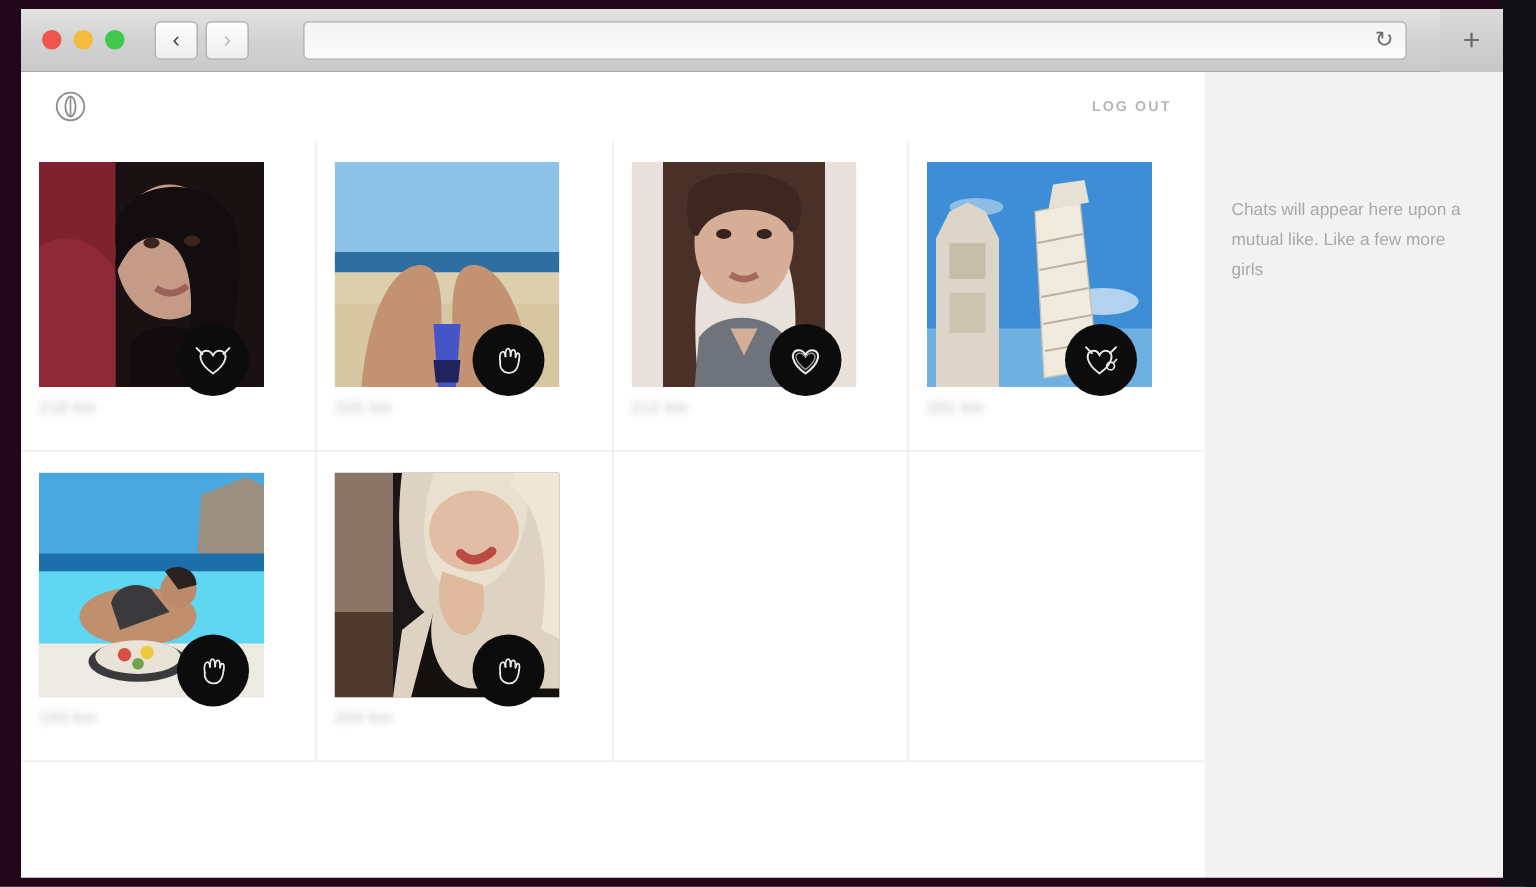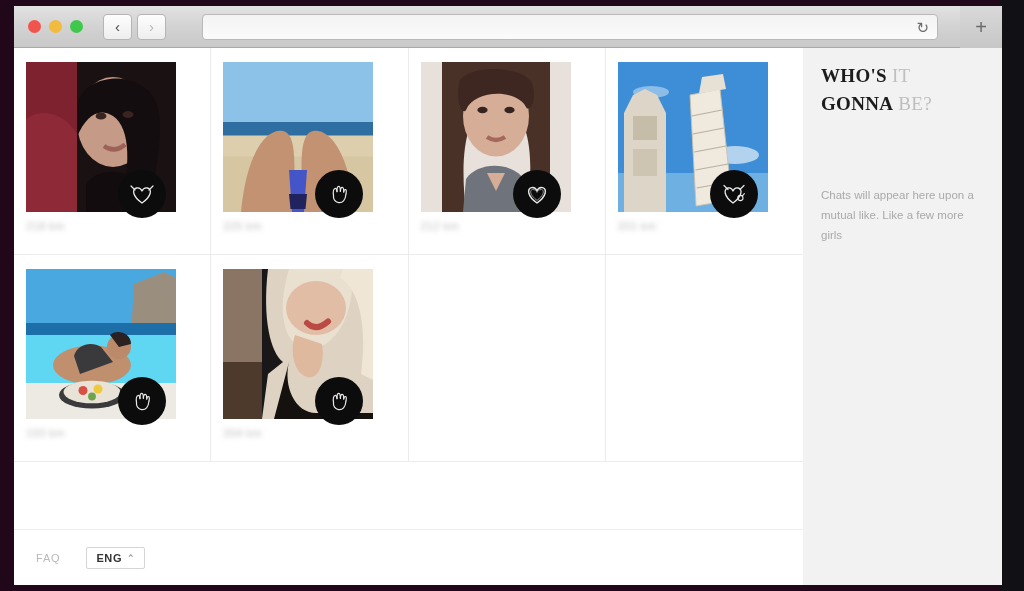--- a/index.html
+++ b/index.html
@@ -265,20 +265,30 @@
         <span id="reload">↻</span>
       </div>
 
       <div id="newtab">+</div>
     </div>
 
     <div id="page">
 
       <div id="main">
 
+        <div id="appheader">
+          <span id="logo">
+            <svg width="22" height="22" viewBox="0 0 22 22">
+              <circle cx="11" cy="11" r="9.2" fill="none" stroke="#8d8d8d" stroke-width="1.2"></circle>
+              <ellipse cx="11" cy="11" rx="3.4" ry="6.6" fill="none" stroke="#8d8d8d" stroke-width="1.2"></ellipse>
+              <path d="M11 4.4 L11 17.6" stroke="#8d8d8d" stroke-width="1.1"></path>
+            </svg>
+          </span>
+          <span id="logout">LOG OUT</span>
+        </div>
 
         <div id="grid">
 
           <div class="gridrow">
 
             <div class="cell">
               <div class="thumb">
                 <svg class="ph" viewBox="0 0 100 100" preserveAspectRatio="none">
                   <rect width="100" height="100" fill="#1a1113"></rect>
                   <path d="M0 0 H34 V100 H0 Z" fill="#7e2230"></path>
@@ -446,33 +456,22 @@
               </div>
             </div>
 
             <div class="cell empty"></div>
             <div class="cell last empty"></div>
           </div>
 
 
         </div>
 
-        <div id="footer">
-          <span id="faq">FAQ</span>
-          <span id="lang">
-            <span>ENG</span>
-            <span class="chev">⌃</span>
-          </span>
-        </div>
 
       </div>
 
       <div id="sidebar">
-        <div id="sb-title">
-          <b>WHO'S</b><span> IT</span><br>
-          <b>GONNA</b><span> BE?</span>
-        </div>
         <div id="sb-sub">Chats will appear here upon a mutual like. Like a few more girls</div>
       </div>
 
     </div>
   </div>
 </div>
 
 </body></html>

